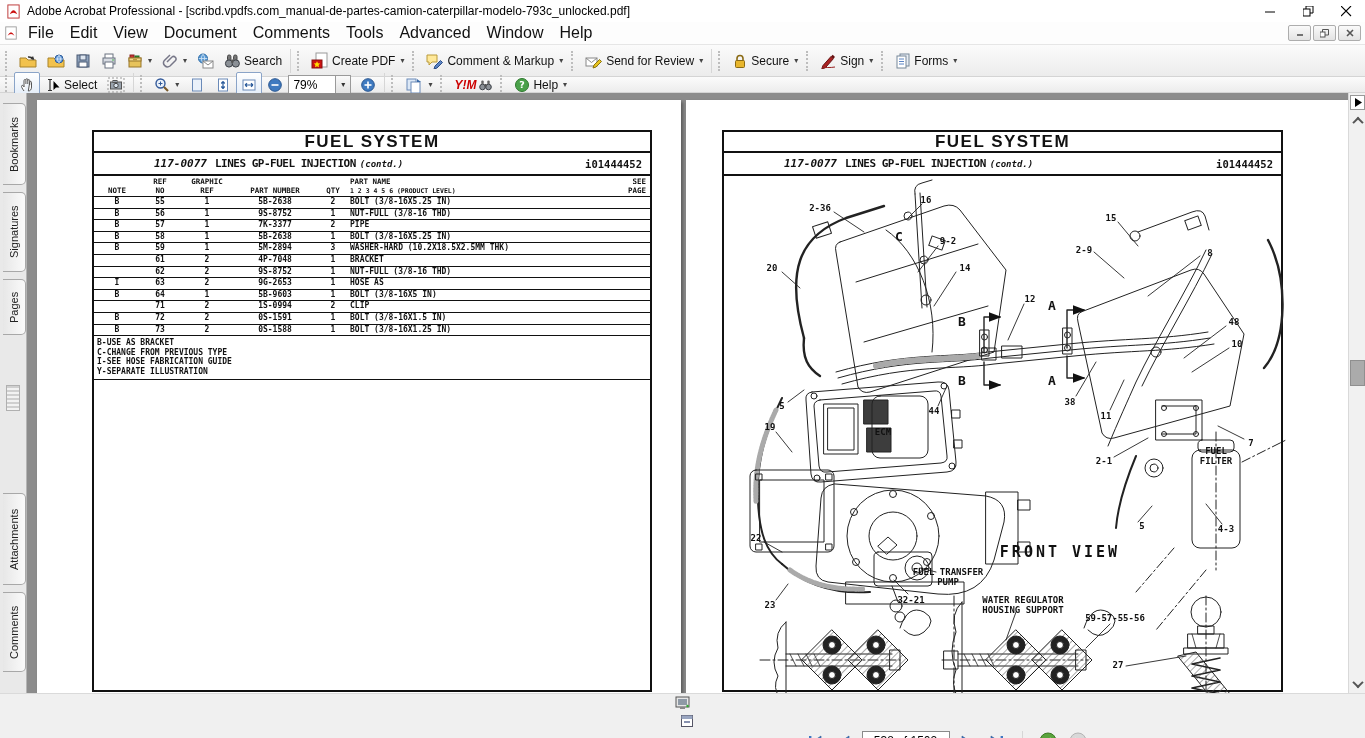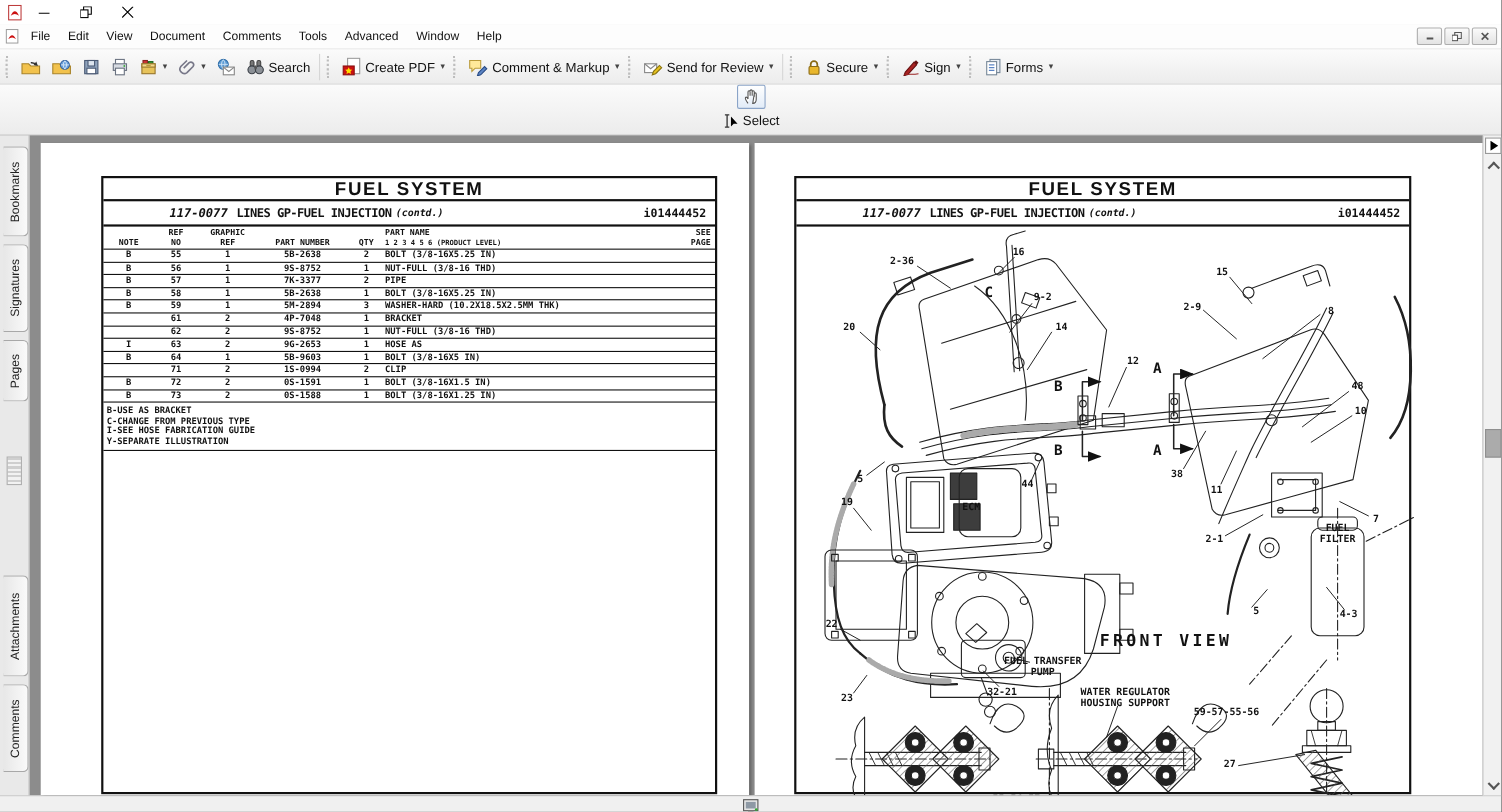--- a/index.html
+++ b/index.html
@@ -7,28 +7,28 @@
   body{font-family:"Liberation Sans",sans-serif;background:#444;}
   .app{position:relative;width:1365px;height:738px;background:#f0f0f0;overflow:hidden;}
 
   
   .titlebar{height:22px;background:#fff;display:flex;align-items:center;padding-left:6px;}
   .titlebar .ttl{font-size:12px;color:#000;margin-left:6px;flex:1;white-space:nowrap;overflow:hidden;}
   .wbtns{display:flex;height:100%;}
   .wbtn{width:38px;height:100%;display:flex;align-items:center;justify-content:center;}
   
   .menubar{height:23px;background:#fdfdfd;display:flex;align-items:center;padding-left:4px;border-bottom:1px solid #e6e6e6;}
-  .menu-item{font-size:11px;color:#111;padding:3px 8px;cursor:default;}
+  .menu-item{font-size:16px;color:#111;padding:3px 8px;cursor:default;}
   .mdi{margin-left:auto;display:flex;gap:2px;padding-right:4px;}
   .mdibtn{width:23px;height:16px;background:linear-gradient(#fafafa,#e3e3e3);border:1px solid #adadad;border-radius:2px;display:flex;align-items:center;justify-content:center;}
 
   
   .toolbar{display:flex;align-items:center;background:linear-gradient(#fbfbfb,#ececec);border-bottom:1px solid #d4d4d4;padding:0 2px;}
   .tb1{height:32px;}
-  .tb2{height:46px;flex-direction:column;}
+  .tb2{height:16px;}
   .grip{width:4px;height:20px;border-left:2px dotted #bdbdbd;margin:0 5px 0 3px;}
   .vsep{width:1px;height:24px;background:#d6d6d6;margin:0 3px;}
   .tbtn{display:flex;align-items:center;gap:3px;height:25px;padding:2px 4px;border:1px solid transparent;border-radius:2px;font-size:12px;color:#111;cursor:default;}
   .tbtn.pressed{border:1px solid #8aa4c8;background:linear-gradient(#ffffff,#e2ecf8);}
   .dd::after{content:"▾";font-size:8px;color:#444;margin-left:2px;}
   .zoominput{width:48px;height:20px;border:1px solid #9a9a9a;background:#fff;font-size:12px;padding:0 4px;font-family:"Liberation Sans",sans-serif;}
   .zoomdd{width:15px;height:20px;border:1px solid #9a9a9a;border-left:none;background:linear-gradient(#fafafa,#dfdfdf);display:flex;align-items:center;justify-content:center;font-size:8px;color:#333;}
   .yim{font-size:12px;font-weight:bold;color:#c00;font-style:italic;letter-spacing:0;}
 
   
@@ -95,20 +95,21 @@
 
 <div class="app">
 
   <div class="titlebar">
     <span>
       <svg width="15" height="15" viewBox="0 0 16 16">
           <rect x="2" y="1" width="12" height="14" fill="#fff" stroke="#b33" stroke-width="1"></rect>
           <path d="M4 11 Q8 2.5 12 11 Q8 7.5 4 11z" fill="#c11"></path>
         </svg>
     </span>
+    <span class="ttl">Adobe Acrobat Professional - [scribd.vpdfs.com_manual-de-partes-camion-caterpillar-modelo-793c_unlocked.pdf]</span>
     <div class="wbtns">
       <div class="wbtn">
           <svg width="11" height="11" viewBox="0 0 11 11">
             <line x1="0" y1="6" x2="10" y2="6" stroke="#000" stroke-width="1"></line>
           </svg>
         </div>
       <div class="wbtn">
           <svg width="11" height="11" viewBox="0 0 11 11">
             <rect x="0" y="3" width="7" height="7" fill="none" stroke="#000"></rect>
             <path d="M3 3 V0 H10 V7 H7" fill="none" stroke="#000"></path>

